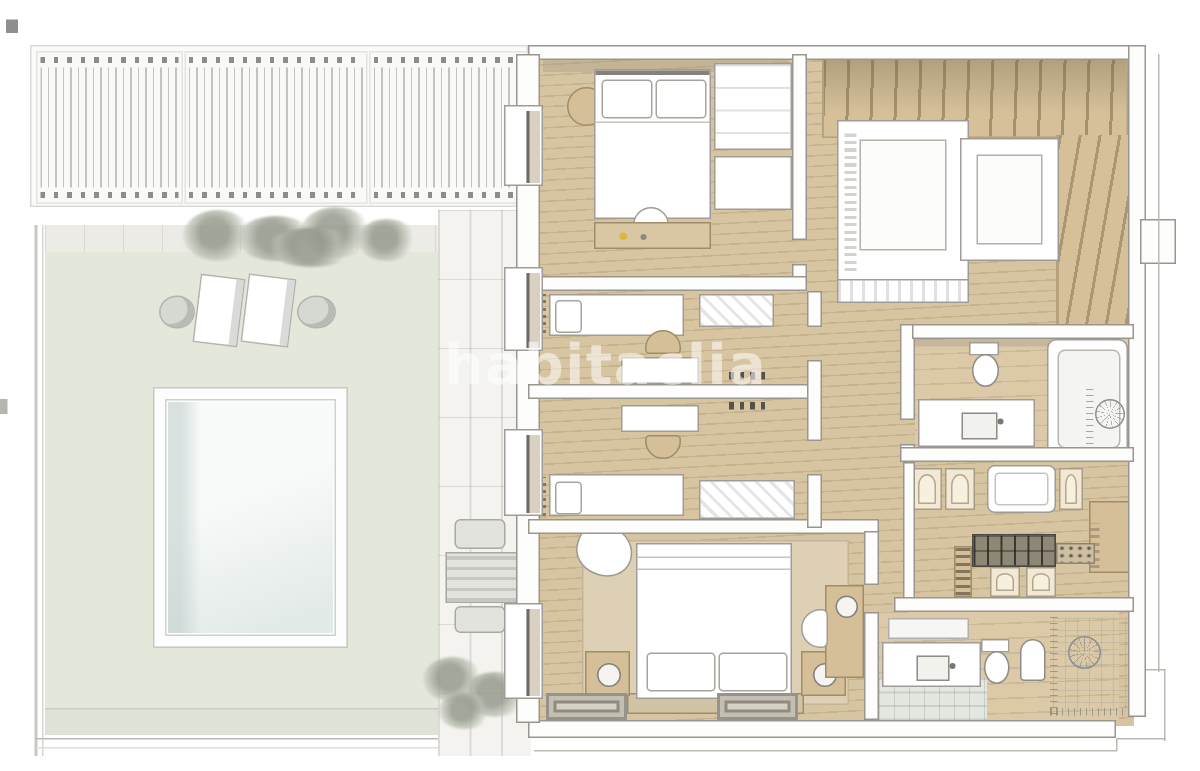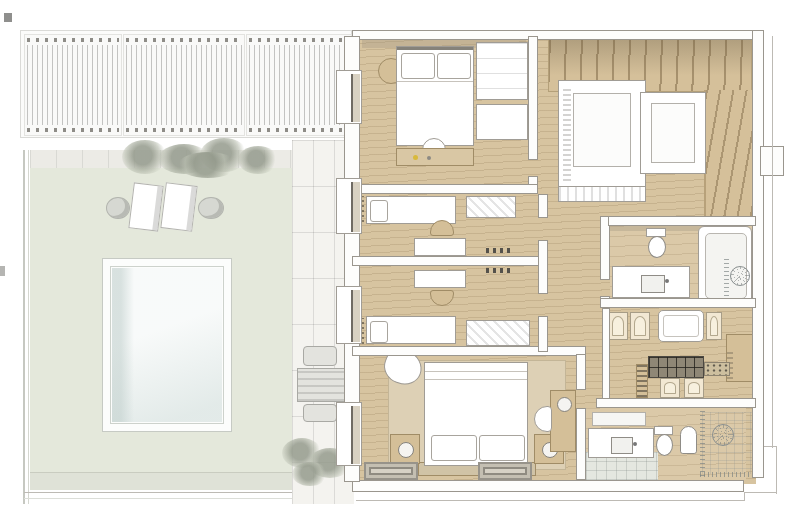--- a/index.html
+++ b/index.html
@@ -268,14 +268,15 @@
     <div class="abs" style="left:14px;top:3px;width:9px;height:58px;background:#d8d1c2;border-left:2px solid #6f6b64;"></div>
   </div>
 
   <div class="abs tline" style="left:772px;top:36px;width:1px;height:412px;"></div>
   <div class="abs tline" style="left:764px;top:446px;width:13px;height:1px;"></div>
   <div class="abs tline" style="left:776px;top:446px;width:1px;height:48px;"></div>
   <div class="abs tline" style="left:744px;top:492px;width:33px;height:1px;"></div>
   <div class="abs tline" style="left:744px;top:492px;width:1px;height:8px;"></div>
   <div class="abs tline" style="left:356px;top:500px;width:389px;height:1px;"></div>
 
+  <div class="watermark" style="left:296px;top:222px;">habitaclia</div>
 
 </div>
 
 </body></html>

